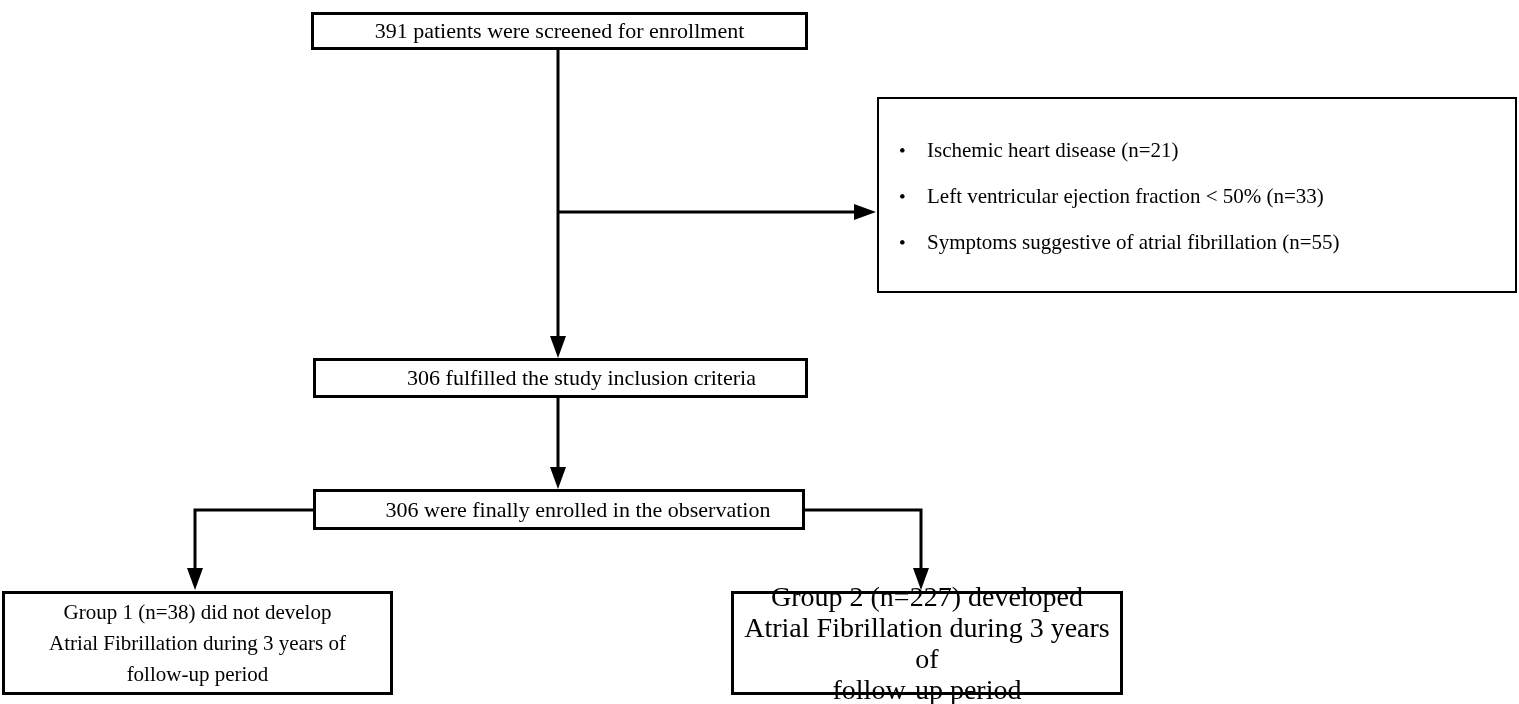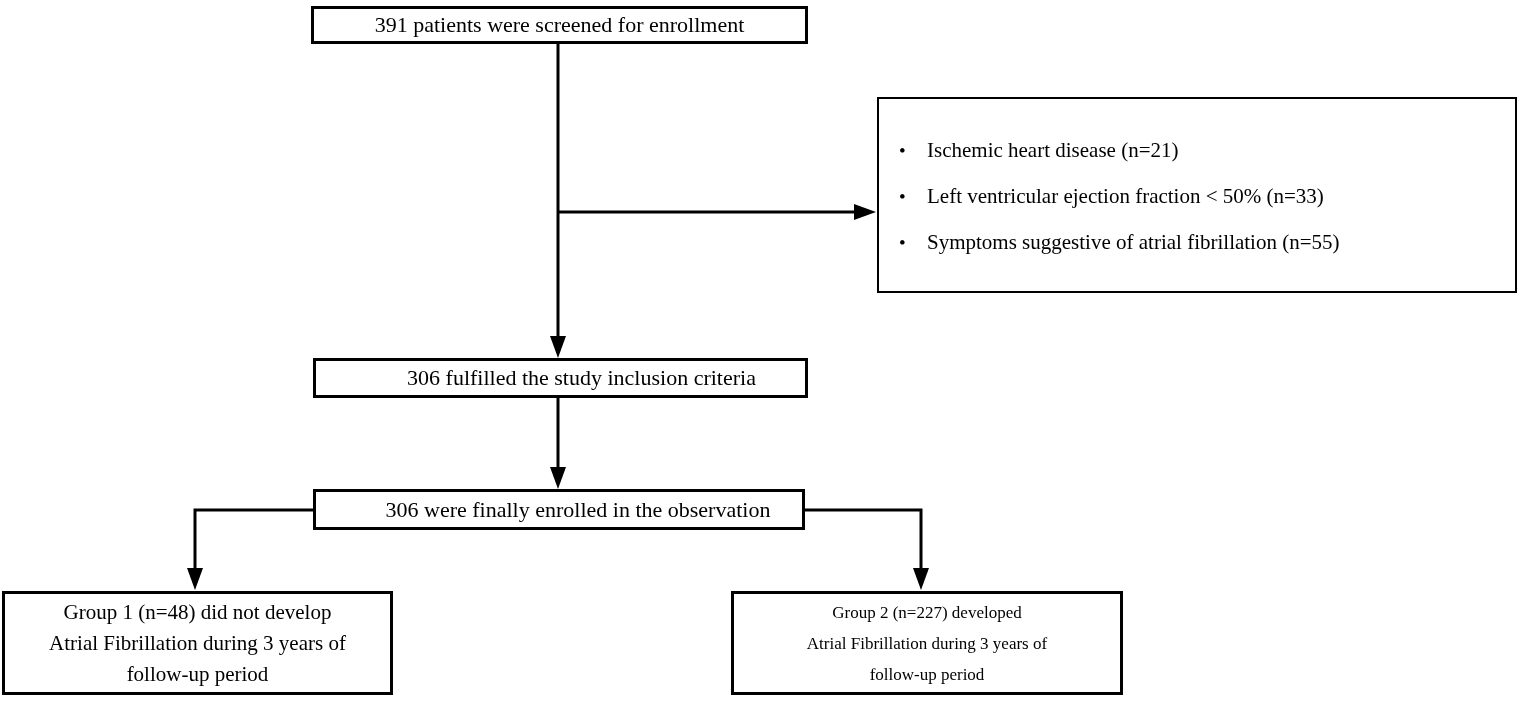--- a/index.html
+++ b/index.html
@@ -29,25 +29,25 @@
     box-sizing: border-box;
     background: #ffffff;
     border: 3px solid #000000;
     display: flex;
     align-items: center;
     justify-content: center;
     text-align: center;
     font-size: 22px;
     line-height: 1.25;
   }
-  .box-screened  { left: 311px; top: 6px;   width: 497px; height: 38px; }
+  .box-screened  { left: 311px; top: 12px;   width: 497px; height: 38px; }
   .box-fulfilled { left: 313px; top: 358px; width: 495px; height: 40px; padding-left: 42px; }
   .box-enrolled  { left: 313px; top: 489px; width: 492px; height: 41px; padding-left: 38px; }
   .box-group1    { left: 2px;   top: 591px; width: 391px; height: 104px; flex-direction: column; font-size: 21px; line-height: 31px; }
-  .box-group2    { left: 731px; top: 591px; width: 392px; height: 104px; flex-direction: column; font-size: 17px; line-height: 31px; }
+  .box-group2    { left: 731px; top: 591px; width: 392px; height: 104px; flex-direction: column; font-size: 28px; line-height: 31px; }
   .box-excluded {
     position: absolute;
     box-sizing: border-box;
     left: 877px; top: 97px; width: 640px; height: 196px;
     background: #ffffff;
     border: 2px solid #000000;
     font-size: 21px;
     padding: 18px 10px 0 16px;
     text-align: left;
   }
@@ -118,21 +118,21 @@
 
   <div class="fc-box box-fulfilled">
     <span>306 fulfilled the study inclusion criteria</span>
   </div>
 
   <div class="fc-box box-enrolled">
     <span>306 were finally enrolled in the observation</span>
   </div>
 
   <div class="fc-box box-group1">
-    <div>Group 1 (n=48)  did not develop</div>
+    <div>Group 1 (n=38)  did not develop</div>
     <div>Atrial Fibrillation during 3 years of</div>
     <div>follow-up period</div>
   </div>
 
   <div class="fc-box box-group2">
     <div>Group 2 (n=227) developed</div>
     <div>Atrial Fibrillation during 3 years of</div>
     <div>follow-up period</div>
   </div>
 

